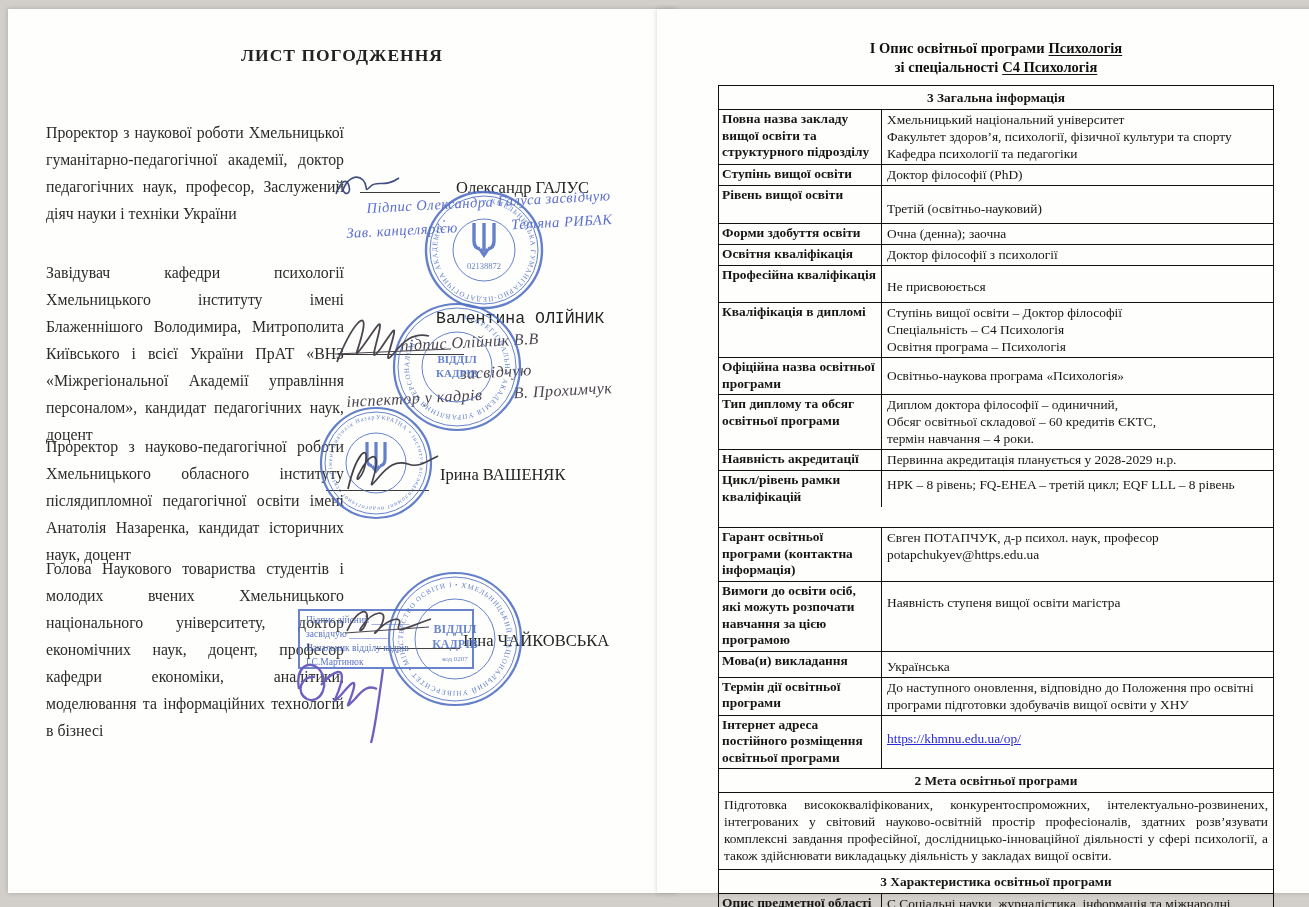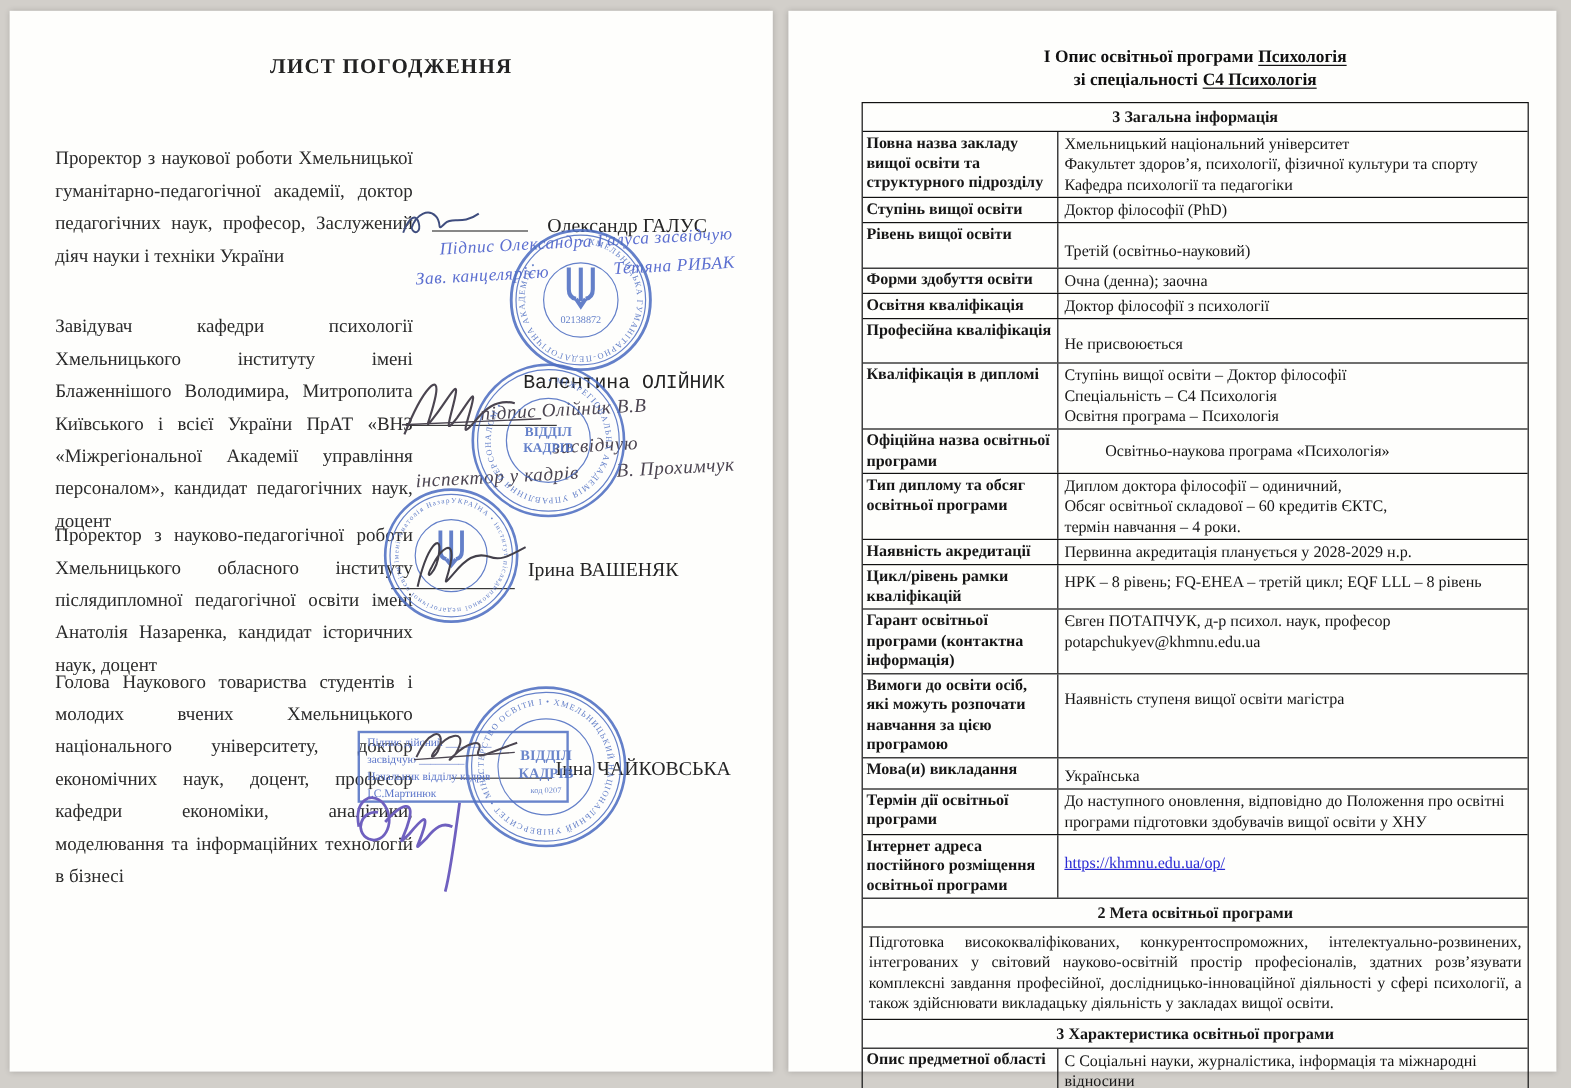--- a/index.html
+++ b/index.html
@@ -5,20 +5,21 @@
   html,body{margin:0;padding:0;}
   body{
     width:1309px;height:907px;position:relative;overflow:hidden;
     background:#d2cfca;
     font-family:"Liberation Serif", serif;
     color:#1c1c1c;
   }
   .page{
     position:absolute;top:9px;height:884px;background:#fefefc;
     box-shadow:0 0 5px rgba(0,0,0,.18);
+    padding-left:32px;
   }
   #page-left{left:8px;width:636px;}
   #page-right{left:657px;width:640px;}
 
   
   .lp-title{
     position:absolute;top:36px;left:0;width:100%;text-align:center;
     font-weight:bold;font-size:17.5px;letter-spacing:1px;color:#222;
   }
   .lp-para{
@@ -64,23 +65,23 @@
   }
   .tlabel{
     width:163px;min-width:163px;box-sizing:border-box;border-right:1.5px solid #111;
     font-weight:bold;padding:1px 4px 2px 3px;line-height:16.5px;
   }
   .tvalue{
     flex:1;padding:1px 4px 2px 5px;white-space:pre-line;box-sizing:border-box;
   }
   .h50{min-height:50px;} .h44{min-height:44px;} .h40{min-height:40px;}
   .h37{min-height:37px;} .h36{min-height:36px;} .h33{min-height:33px;}
-  .h32{min-height:32px;} .h29{min-height:29px;} .h28{min-height:28px;}
+  .h32{min-height:32px;margin-top:20px;} .h29{min-height:29px;} .h28{min-height:28px;}
   .h24{min-height:24px;} .h18{min-height:18px;}
-  .vpad14{padding-top:14px;} .vpad12{padding-top:12px;} .vpad9{padding-top:9px;margin-left:34px;}
+  .vpad14{padding-top:14px;} .vpad12{padding-top:12px;} .vpad9{padding-top:9px;}
   .vpad6{padding-top:6px;} .vpad5{padding-top:5px;}
   .link{color:#2a2ad4;text-decoration:underline;cursor:pointer;}
   .metatext{
     display:block;padding:3px 5px 5px 5px;text-align:justify;min-height:58px;
   }
   .opisvalue{flex:1;padding:1px 4px 4px 5px;box-sizing:border-box;min-height:112px;}
   .opis-intro{white-space:pre-line;display:block;}
 </style>
 </head>
 <body>
@@ -259,21 +260,21 @@
       <div class="tlabel">Наявність акредитації</div>
       <div class="tvalue">Первинна акредитація планується у 2028-2029 н.р.</div>
     </div>
     <div class="trow h28">
       <div class="tlabel">Цикл/рівень рамки кваліфікацій</div>
       <div class="tvalue vpad5">НРК – 8 рівень; FQ-EHEA – третій цикл; EQF LLL – 8 рівень</div>
     </div>
     <div class="trow h32">
       <div class="tlabel">Гарант освітньої програми (контактна інформація)</div>
       <div class="tvalue">Євген ПОТАПЧУК, д-р психол. наук, професор
-potapchukyev@khmnu.edu.ua</div>
+potapchukyev@https.edu.ua</div>
     </div>
     <div class="trow h40">
       <div class="tlabel">Вимоги до освіти осіб, які можуть розпочати навчання за цією програмою</div>
       <div class="tvalue vpad12">Наявність ступеня вищої освіти магістра</div>
     </div>
     <div class="trow h24">
       <div class="tlabel">Мова(и) викладання</div>
       <div class="tvalue vpad6">Українська</div>
     </div>
     <div class="trow h29">

